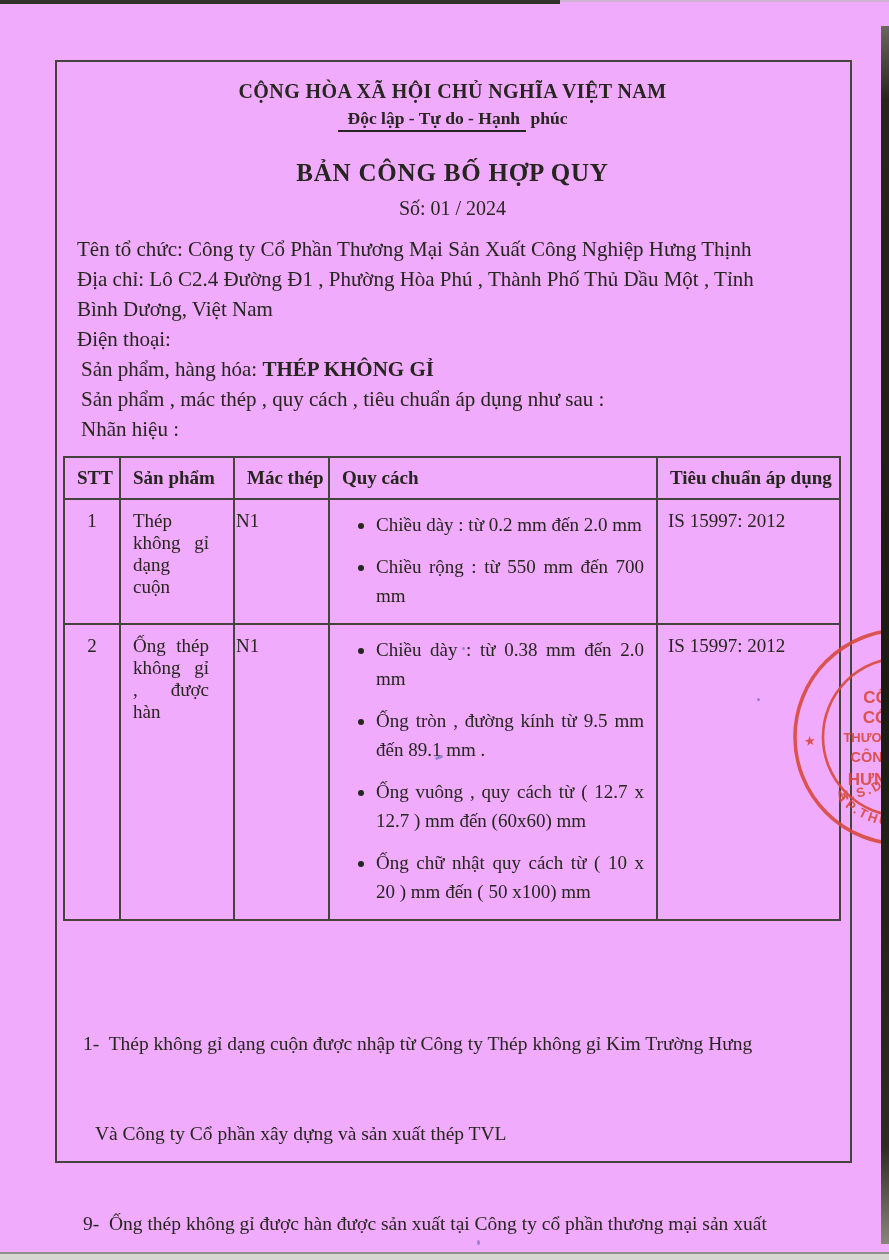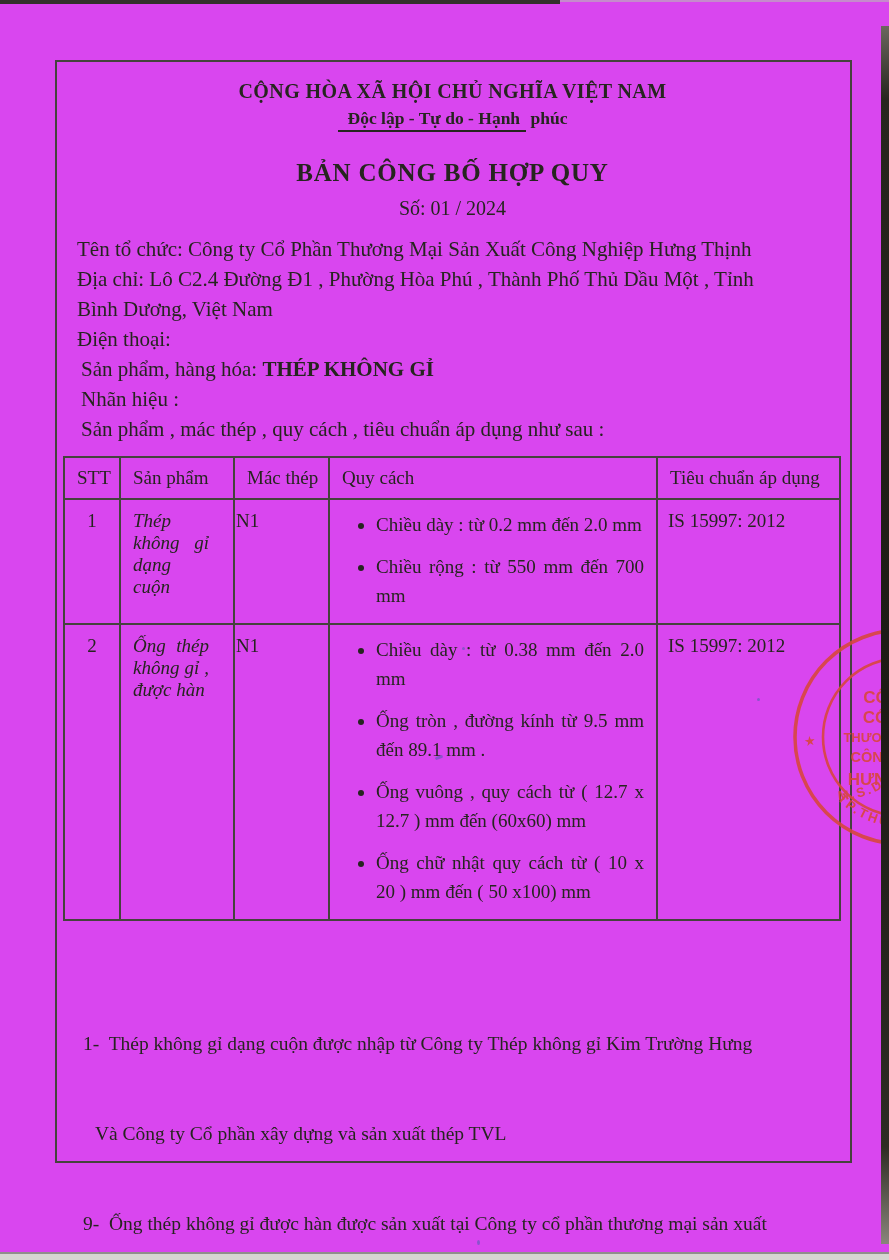--- a/index.html
+++ b/index.html
@@ -1,18 +1,18 @@
 <!DOCTYPE html>
 <html><head>
 <meta charset="utf-8">
 <style>
   html,body{margin:0;padding:0;}
   .page{
     position:relative; width:889px; height:1260px; overflow:hidden;
-    background:#d946ef; font-family:"Liberation Serif", serif; color:#26251f;
+    background:#f0abfc; font-family:"Liberation Serif", serif; color:#26251f;
   }
   
   .scan-top{position:absolute;left:0;top:0;width:560px;height:4px;background:#33312c;}
   .scan-top2{position:absolute;left:560px;top:0;width:329px;height:2px;background:#b9b8b4;opacity:.6;}
   .scan-right{position:absolute;left:881px;top:26px;width:8px;height:1218px;z-index:9;
     background:linear-gradient(180deg,#6b675f 0%,#28251f 6%,#1d1a15 55%,#2e2b24 92%,#8a857b 100%);}
   .scan-bottom-line{position:absolute;left:0;top:1252px;width:889px;height:2px;background:#908f8b;}
   .scan-bottom-band{position:absolute;left:0;top:1254px;width:889px;height:6px;background:#d7d6d2;}
   .ink-speck{position:absolute;border-radius:50%;background:#4a5fb0;opacity:.55;}
 
@@ -30,25 +30,25 @@
   .info{margin-top:14px;font-size:21px;line-height:30px;}
   .info .ln{margin-left:14px;}
   .info .ln2{margin-left:18px;}
   .bold{font-weight:bold;}
 
   table.products{
     border-collapse:collapse;table-layout:fixed;width:776px;margin:12px 0 0 0;
     font-size:19px;
   }
   table.products th, table.products td{border:2px solid #45433d;vertical-align:top;}
-  table.products th{font-weight:normal;text-align:left;padding:9px 4px 9px 12px;vertical-align:middle;height:42px;box-sizing:border-box;}
+  table.products th{font-weight:bold;text-align:left;padding:9px 4px 9px 12px;vertical-align:middle;height:42px;box-sizing:border-box;}
   th.h-stt{text-align:center;padding-left:2px;}
   tr.r1{height:94px;} tr.r2{height:233px;}
   td.c-stt{text-align:center;padding-top:10px;}
-  td.c-sp{padding:10px 24px 0 12px;text-align:justify;font-style:italic;}
+  td.c-sp{padding:10px 24px 0 12px;text-align:justify;}
   td.c-mt{text-align:left;padding-top:10px;}
   td.c-qc{padding:6px 12px 0 0;}
   td.c-qc ul{margin:4px 0 0 0;padding-left:46px;}
   td.c-qc li{margin-bottom:13px;text-align:justify;line-height:29px;}
   td.c-tc{padding:10px 4px 0 10px;}
 
   .notes{margin-top:48px;font-size:19.5px;line-height:30px;white-space:pre-wrap;}
   .notes .item{margin-left:20px;}
   .notes .wrap0{margin-left:32px;}
 
@@ -76,22 +76,22 @@
 
     <div class="center doc-title">BẢN CÔNG BỐ HỢP QUY</div>
     <div class="center doc-number">Số: 01 / 2024</div>
 
     <div class="info">
       <div class="ln">Tên tổ chức: Công ty Cổ Phần Thương Mại Sản Xuất Công Nghiệp Hưng Thịnh</div>
       <div class="ln">Địa chỉ: Lô C2.4 Đường Đ1 , Phường Hòa Phú , Thành Phố Thủ Dầu Một , Tỉnh</div>
       <div class="ln">Bình Dương, Việt Nam</div>
       <div class="ln">Điện thoại:</div>
       <div class="ln2"><span>Sản phẩm, hàng hóa:</span> <span class="bold">THÉP KHÔNG GỈ</span></div>
+      <div class="ln2">Sản phẩm , mác thép , quy cách , tiêu chuẩn áp dụng như sau :</div>
       <div class="ln2">Nhãn hiệu :</div>
-      <div class="ln2">Sản phẩm , mác thép , quy cách , tiêu chuẩn áp dụng như sau :</div>
     </div>
 
     <table class="products">
       <colgroup>
           <col style="width:56px">
           <col style="width:114px">
           <col style="width:95px">
           <col style="width:328px">
           <col style="width:183px">
         </colgroup>

